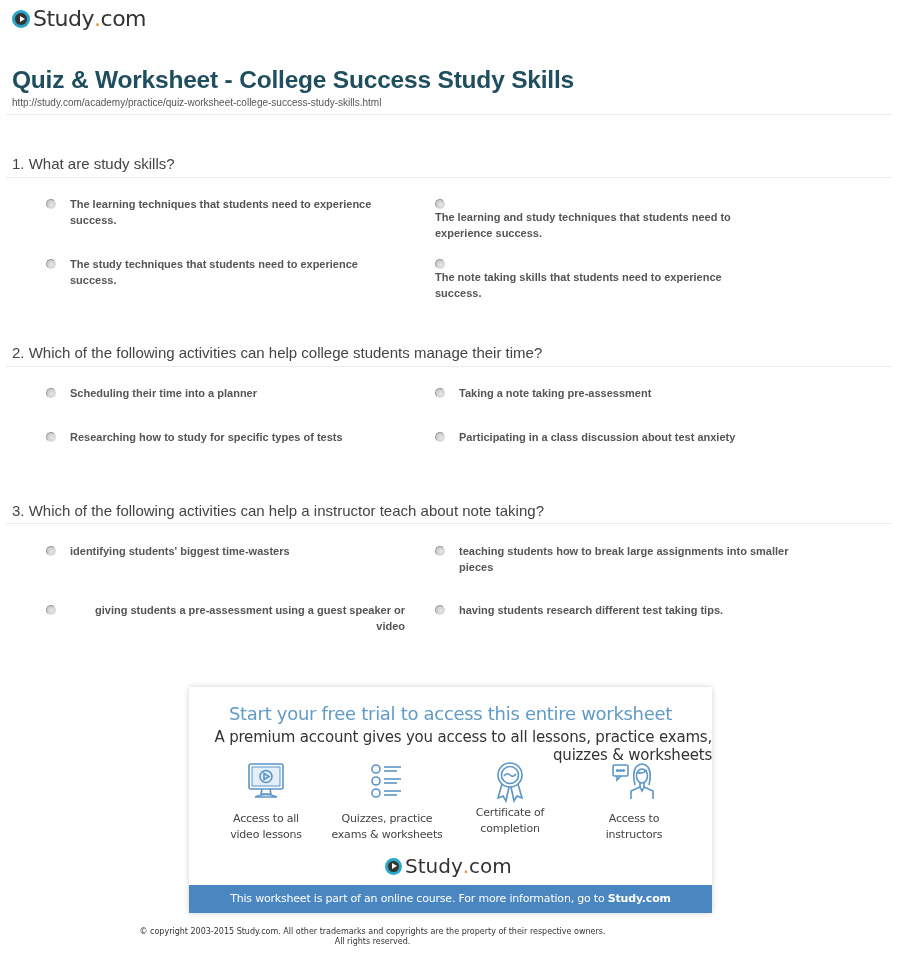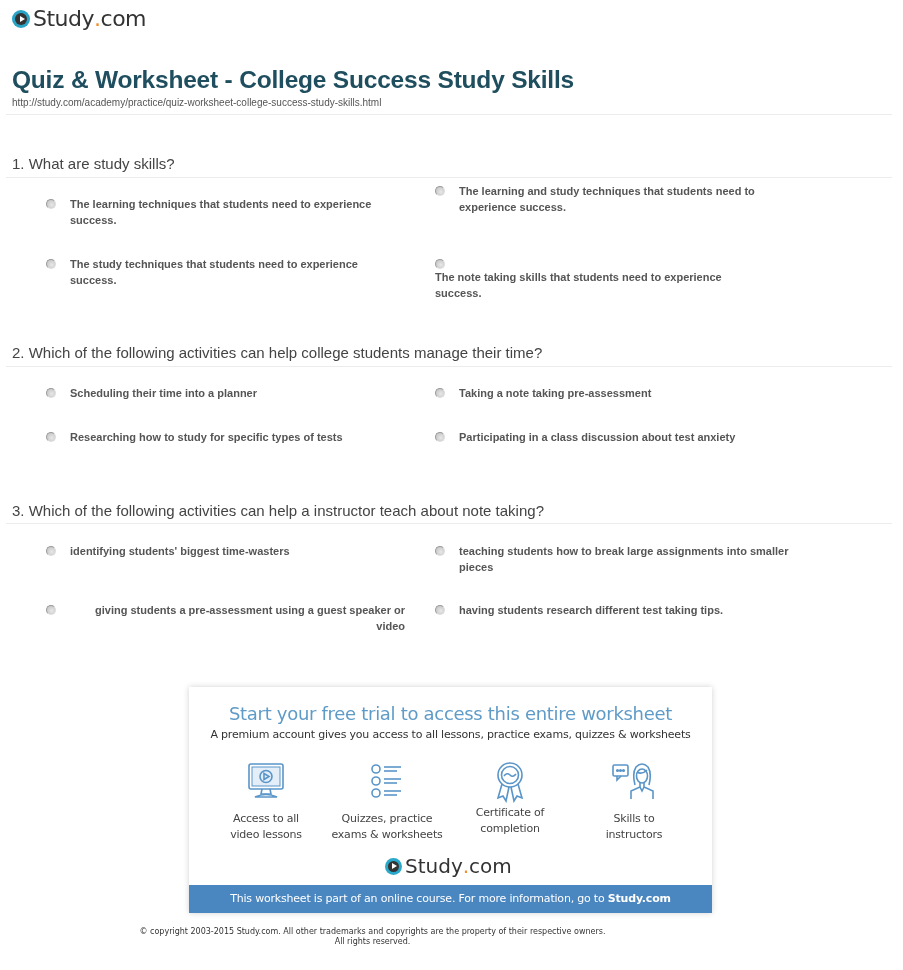--- a/index.html
+++ b/index.html
@@ -22,21 +22,21 @@
 
   .question { position: absolute; left: 12px; font-size: 15px; color: #444; }
   .q-rule { position: absolute; left: 6px; width: 886px; height: 1px; background: #ececec; }
 
   .answer { position: absolute; display: flex; align-items: flex-start; font-size: 11px; font-weight: bold; color: #555; line-height: 16px; }
   .radio { width: 8px; height: 8px; border-radius: 50%; border: 1px solid #999; background: radial-gradient(circle at 60% 60%, #e8e8e8, #bdbdbd); margin-right: 14px; margin-top: 3px; flex: 0 0 auto; border-right-color: #ddd; border-bottom-color: #ddd; }
   .answer .txt { width: 330px; }
 
   .promo { position: absolute; left: 189px; top: 687px; width: 523px; height: 226px; background: #fff; border-radius: 0; box-shadow: 0 0 6px rgba(0,0,0,0.18); overflow: hidden; text-decoration: underline; }
   .promo-title { position: absolute; left: 0; top: 16px; width: 523px; text-align: center; font-size: 18px; color: #5f9bc7; font-family: "DejaVu Sans", sans-serif; font-weight: normal; letter-spacing: -0.3px; }
-  .promo-sub { position: absolute; left: 0; top: 41px; width: 523px; text-align: center; font-size: 11px; color: #333; font-family: "DejaVu Sans", sans-serif; letter-spacing: -0.2px; }
+  .promo-sub { position: absolute; left: 0; top: 41px; width: 523px; text-align: right; font-size: 15px; color: #333; font-family: "DejaVu Sans", sans-serif; letter-spacing: -0.2px; }
   .feature { position: absolute; top: 74px; width: 130px; text-align: center; }
   .feature svg { display: block; margin: 0 auto; }
   .feature .flabel { margin-top: 10px; font-size: 11px; color: #444; line-height: 16px; font-family: "DejaVu Sans", sans-serif; letter-spacing: -0.2px; }
 
   .logo-promo { left: 196px; top: 167px; font-size: 20px; }
   .logo-promo .mark { width: 17px; height: 17px; margin-right: 3px; background: #2aa8c9; }
   .logo-promo .mark::before { left: 3px; top: 3px; width: 11px; height: 11px; background: #333; }
   .logo-promo .mark::after { left: 7px; top: 5.5px; border-width: 3px 0 3px 5px; }
 
   .promo-bar { position: absolute; left: 0; top: 198px; width: 523px; height: 28px; background: #4a86c0; color: #fff; font-size: 11px; text-align: center; line-height: 28px; font-family: "DejaVu Sans", sans-serif; letter-spacing: -0.2px; }
@@ -58,21 +58,21 @@
 <div class="page-url">http://study.com/academy/practice/quiz-worksheet-college-success-study-skills.html</div>
 <div class="rule-top"></div>
 
 <div class="question" style="top:155px;">1. What are study skills?</div>
 <div class="q-rule" style="top:177px;"></div>
 
 <div class="answer" style="left:46px; top:196px;">
   <span class="radio"></span>
   <span class="txt">The learning techniques that students need to experience success.</span>
 </div>
-<div class="answer" style="left:435px; top:183px;">
+<div class="answer" style="left:435px; top:196px;flex-direction:column;">
   <span class="radio"></span>
   <span class="txt">The learning and study techniques that students need to experience success.</span>
 </div>
 <div class="answer" style="left:46px; top:256px;">
   <span class="radio"></span>
   <span class="txt">The study techniques that students need to experience success.</span>
 </div>
 <div class="answer" style="left:435px; top:256px;flex-direction:column;">
   <span class="radio"></span>
   <span class="txt">The note taking skills that students need to experience success.</span>
@@ -177,21 +177,21 @@
       <circle cx="9.5" cy="9.5" r="0.8" fill="#5a95c8"></circle>
       <circle cx="12.5" cy="9.5" r="0.8" fill="#5a95c8"></circle>
       <path d="M24 24 Q21 12 25 6 Q31 0 37 6 Q41 12 38 24"></path>
       <path d="M26 11 Q31 14 36 9"></path>
       <ellipse cx="31" cy="15" rx="5.5" ry="7"></ellipse>
       <path d="M29 22 L29 26 L20 30 L20 38"></path>
       <path d="M33 22 L33 26 L42 30 L42 38"></path>
       <path d="M29 26 L31 30 L33 26"></path>
     </svg>
     <div class="flabel">
-      <div>Skills to</div>
+      <div>Access to</div>
       <div>instructors</div>
     </div>
   </div>
 
   <div class="logo logo-promo">
     <span class="mark"></span>
     <span>Study</span>
       <span class="dot">.</span>
       <span>com</span>
   </div>

